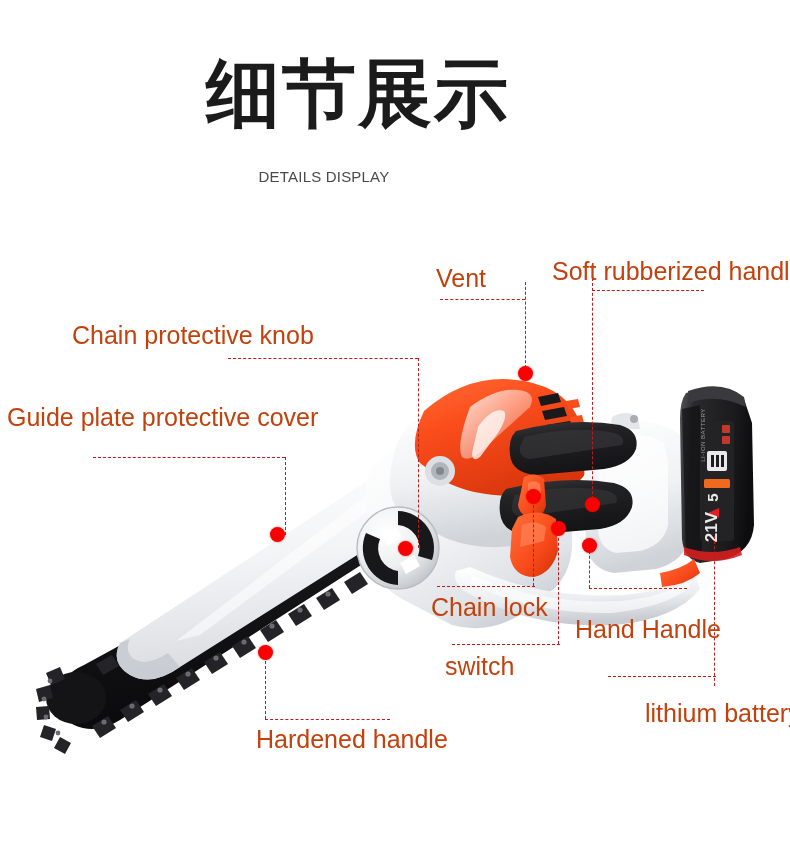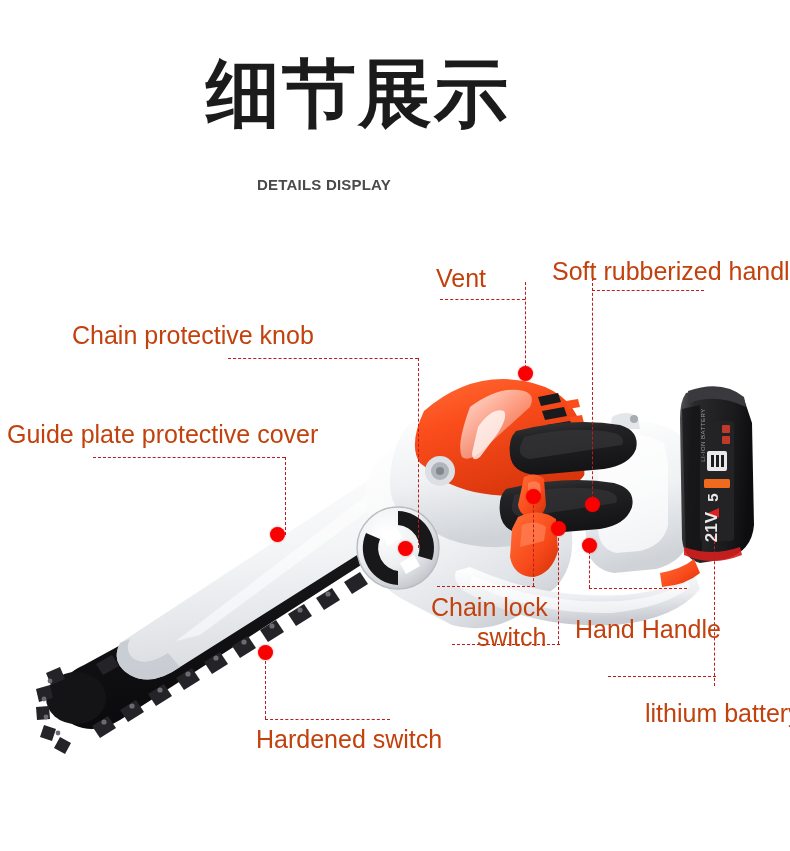--- a/index.html
+++ b/index.html
@@ -36,25 +36,25 @@
     font-size: 74px;
     line-height: 82px;
     font-weight: bold;
     color: #1b1b1b;
     letter-spacing: 2px;
     font-family: "DejaVu Sans", sans-serif;
   }
   #title-en {
     position: absolute;
     left: 0;
-    top: 176px;
+    top: 168px;
     width: 648px;
     font-size: 15px;
     line-height: 18px;
-    font-weight: bold;
+    font-weight: normal;
     color: #4a4a4a;
     letter-spacing: 0.2px;
   }
 
   
   .label {
     position: absolute;
     color: #c2410c;
     font-size: 25px;
     line-height: 30px;
@@ -431,31 +431,31 @@
     <div class="cl-v" style="left:265px; top:661px; height:58px;"></div>
     <div class="cl-h" style="left:265px; top:719px; width:125px;"></div>
     <div class="dot" style="left:258px; top:645px;"></div>
 
   </div>
 
   <div id="label-layer">
 
     <div class="label" style="left:72px; top:320px;">Chain protective knob</div>
 
-    <div class="label" style="left:7px; top:419px;">Guide plate protective cover</div>
+    <div class="label" style="left:7px; top:402px;">Guide plate protective cover</div>
 
     <div class="label" style="left:436px; top:263px;">Vent</div>
 
     <div class="label" style="left:552px; top:256px;">Soft rubberized handle</div>
 
     <div class="label" style="left:431px; top:592px;">Chain lock</div>
 
-    <div class="label" style="left:445px; top:622px;margin-left:32px;">switch</div>
+    <div class="label" style="left:445px; top:651px;">switch</div>
 
     <div class="label" style="left:575px; top:614px;">Hand Handle</div>
 
     <div class="label" style="left:645px; top:698px;">lithium battery</div>
 
-    <div class="label" style="left:256px; top:724px;">Hardened switch</div>
+    <div class="label" style="left:256px; top:724px;">Hardened handle</div>
 
   </div>
 
 </div>
 
 </body></html>

